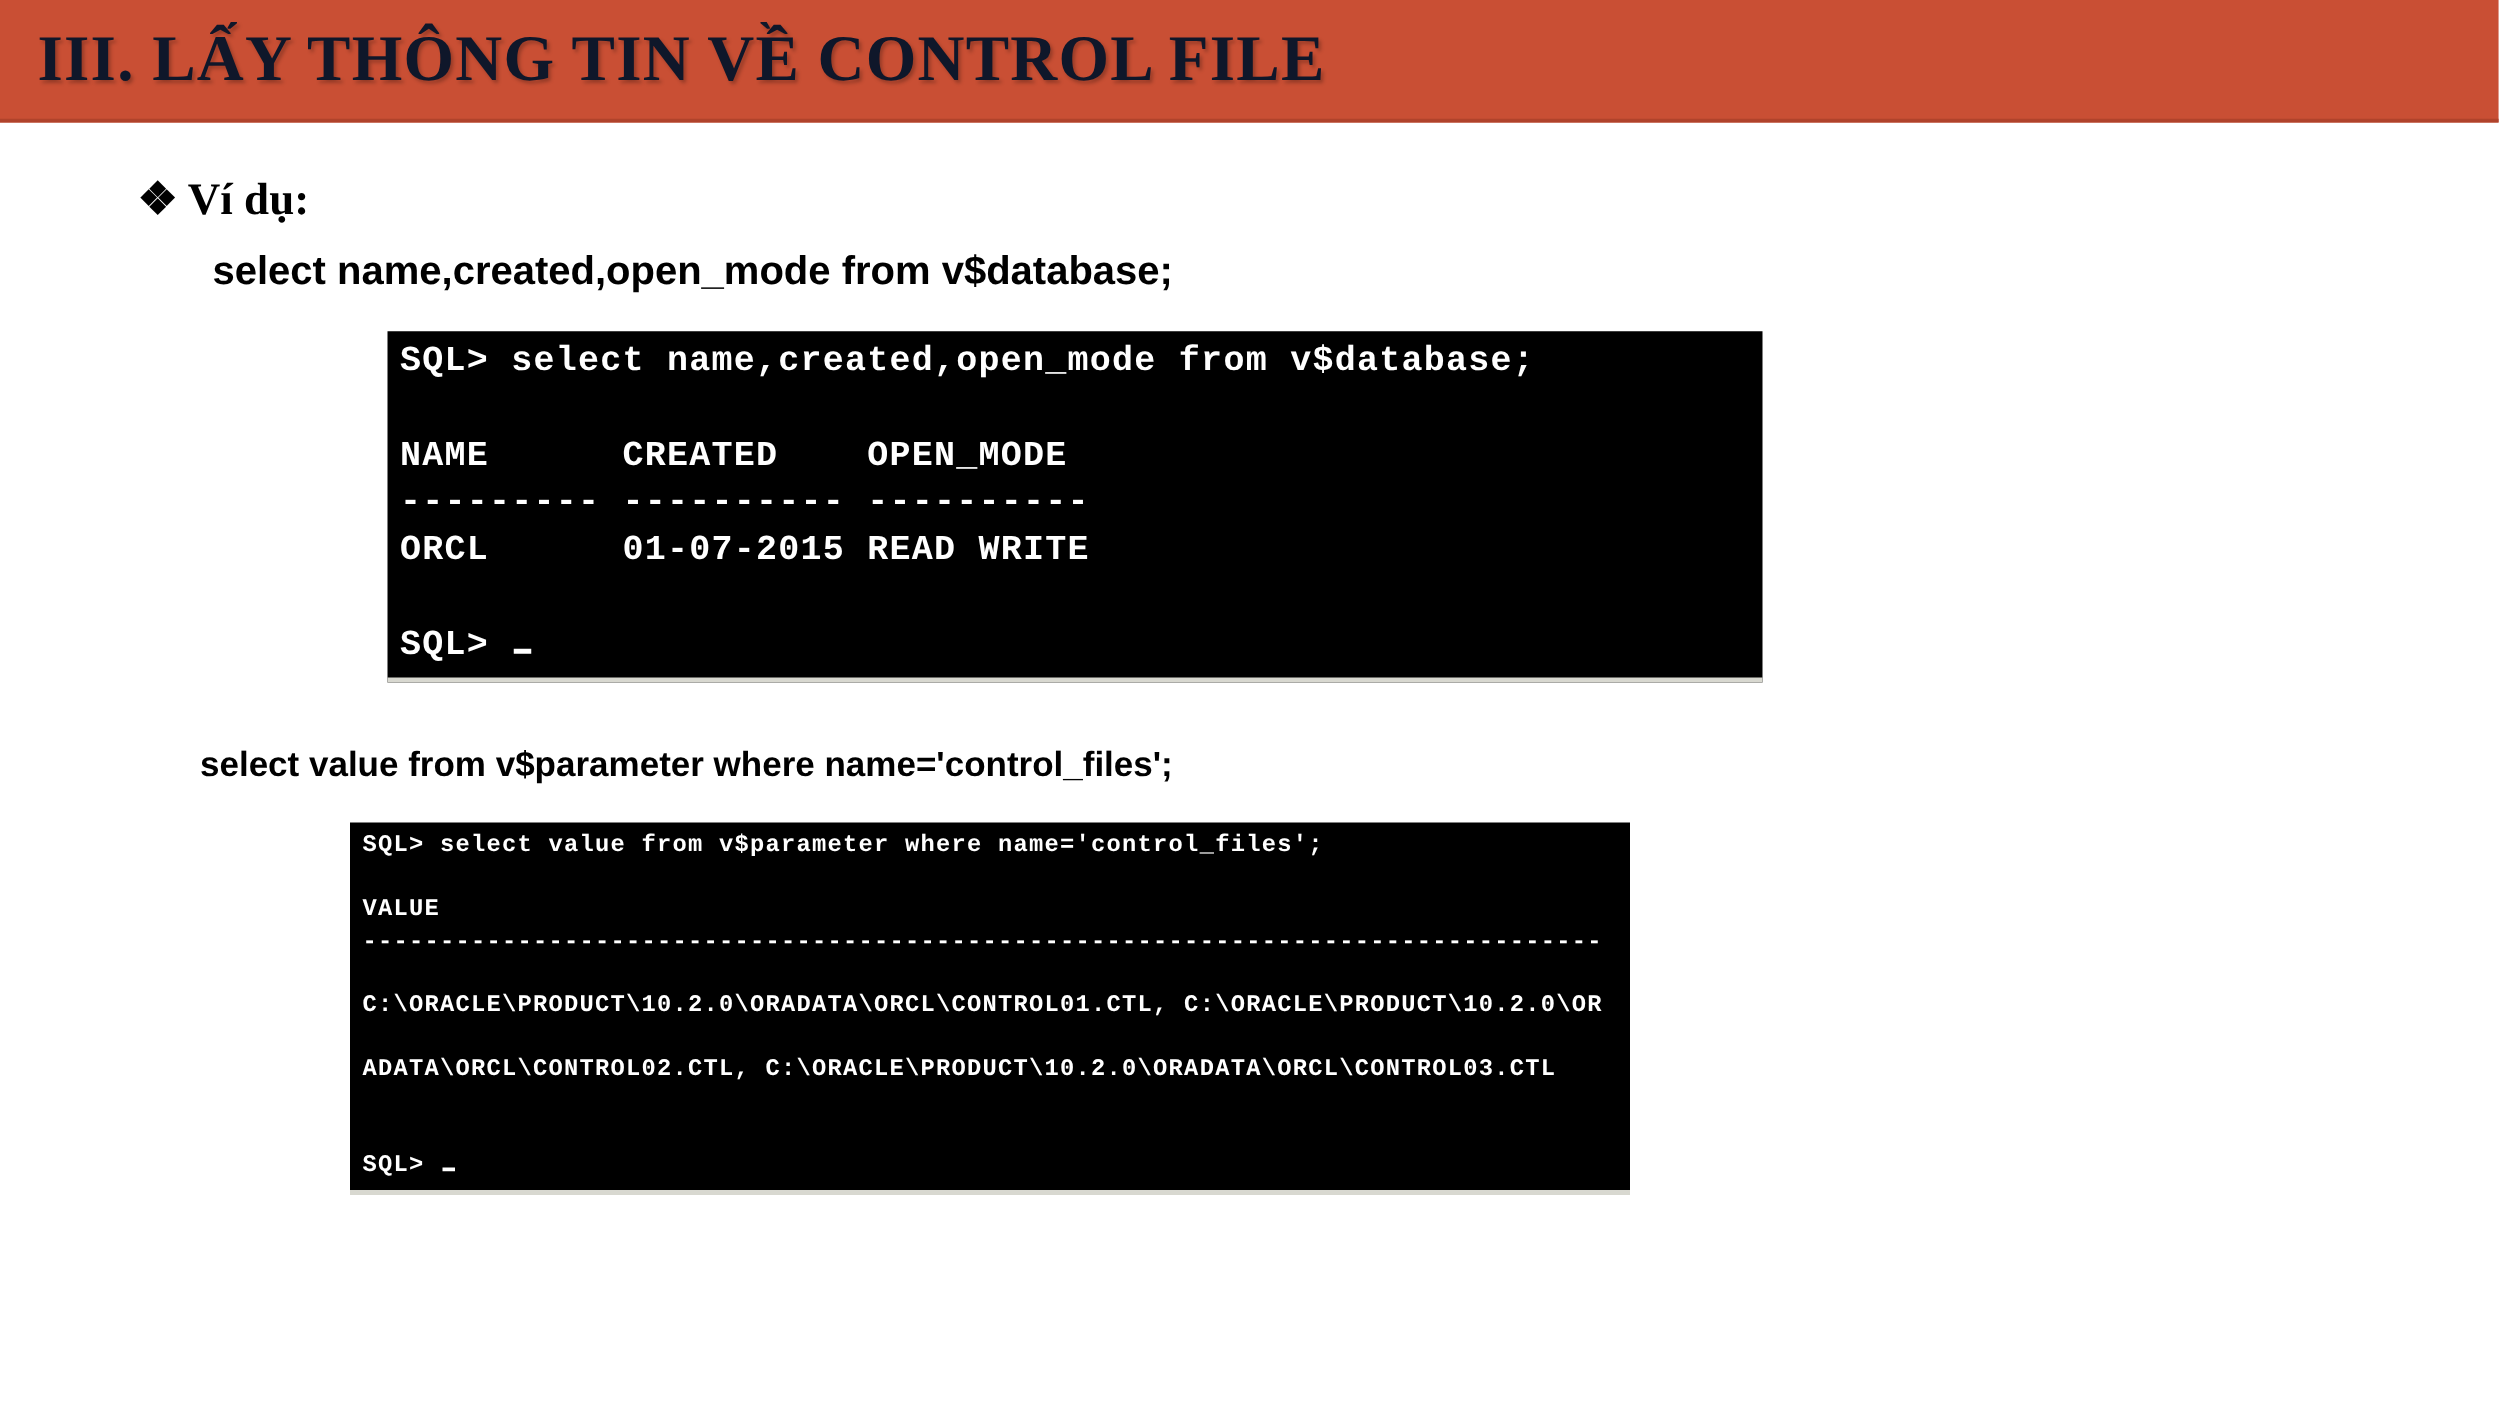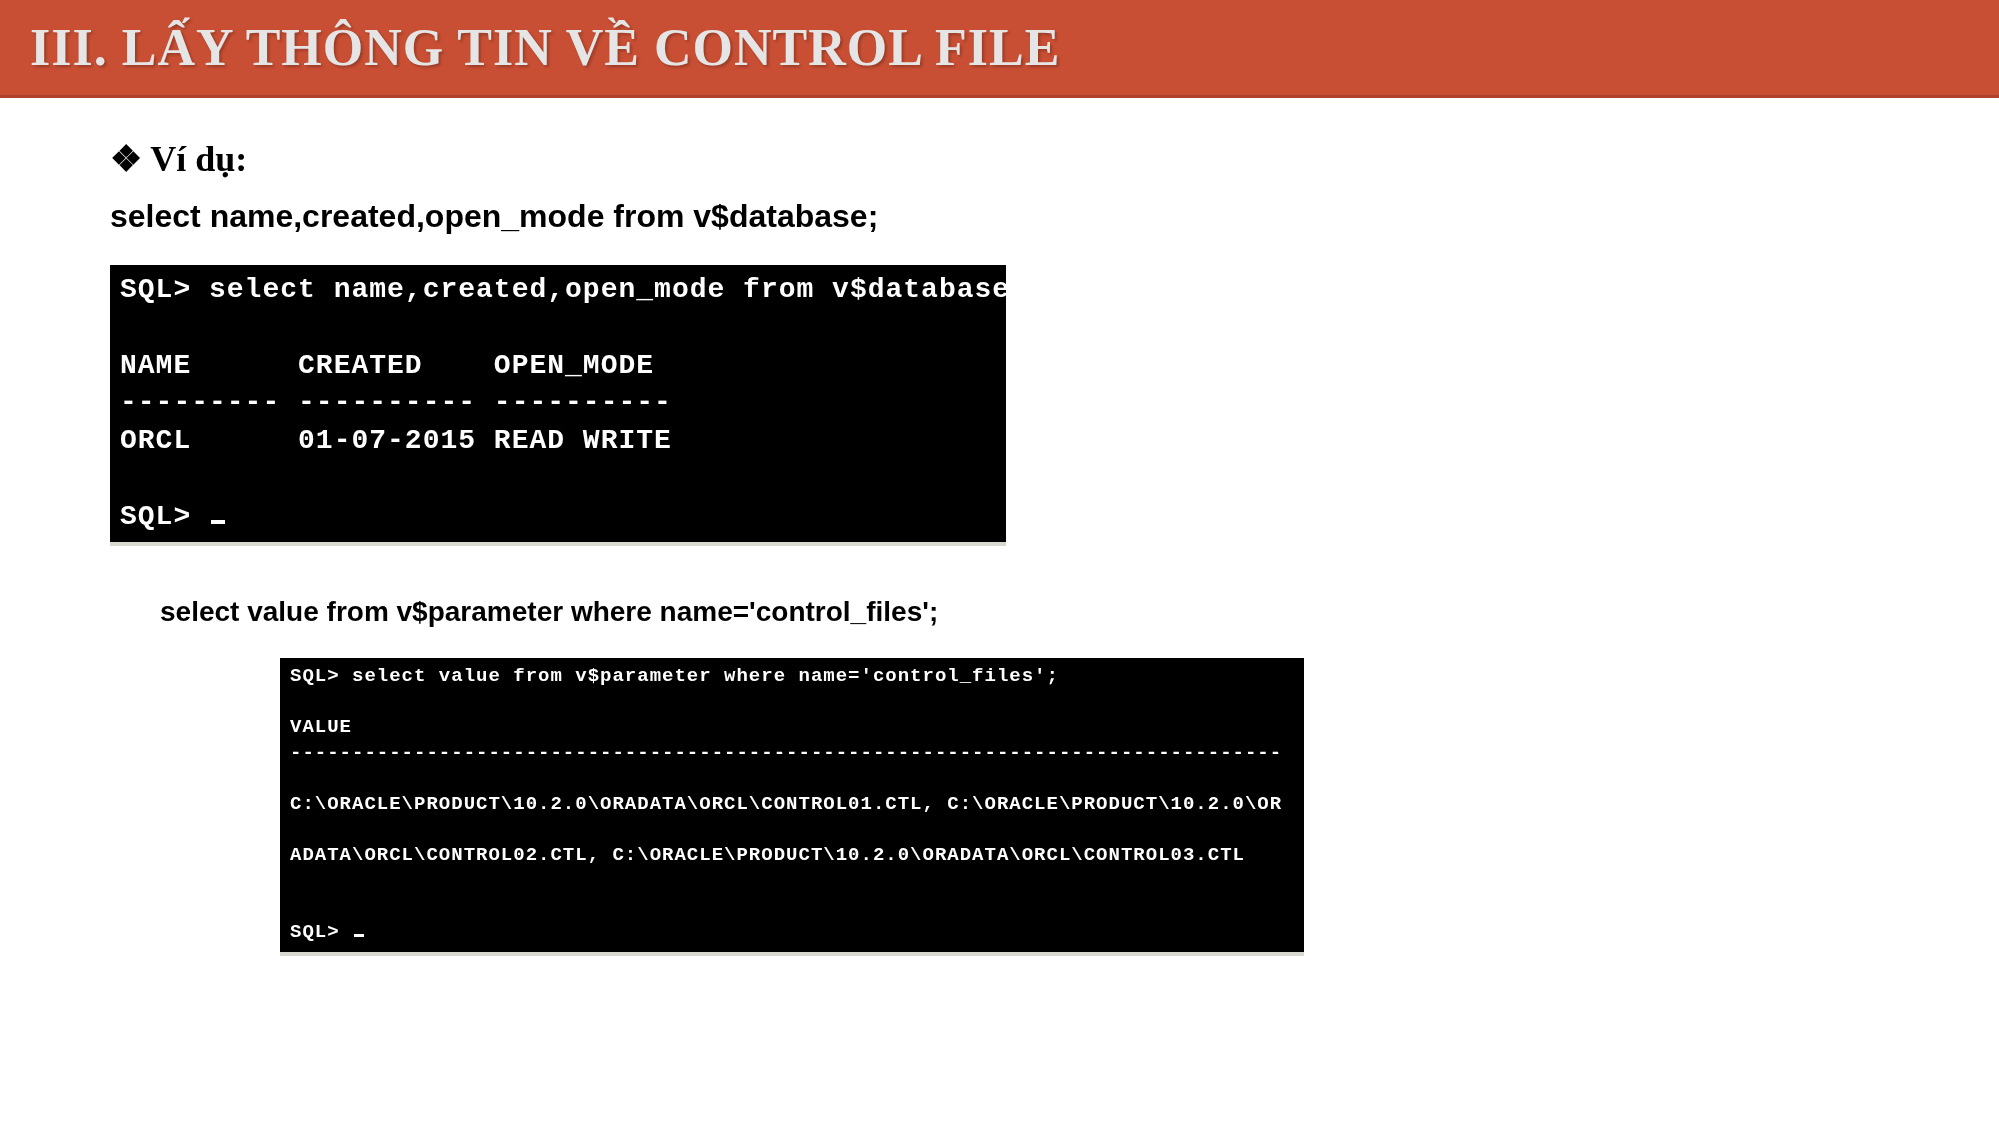--- a/index.html
+++ b/index.html
@@ -5,21 +5,21 @@
   * { margin: 0; padding: 0; box-sizing: border-box; }
   body {
     width: 1999px;
     height: 1124px;
     background: #fff;
     font-family: "Segoe UI", Arial, sans-serif;
     position: relative;
   }
   .title-bar {
     background: #c94f34;
-    color: #e5e5e5;
+    color: #0f172a;
     padding: 18px 30px;
     font-family: Georgia, "Times New Roman", serif;
     font-weight: bold;
     font-size: 52px;
     letter-spacing: 1px;
     text-shadow: 2px 2px 3px rgba(0,0,0,0.25);
     border-bottom: 3px solid #b0432b;
   }
   .content {
     padding: 40px 100px 0 110px;
@@ -33,20 +33,21 @@
   }
   .example-header .bullet {
     font-family: Arial, sans-serif;
     margin-right: 8px;
   }
   .sql-line {
     font-family: "Segoe UI", Arial, sans-serif;
     font-weight: 700;
     font-size: 32px;
     color: #000;
+    margin-left: 60px;
     margin-bottom: 30px;
   }
   .sql-line2 {
     font-family: "Segoe UI", Arial, sans-serif;
     font-weight: 700;
     font-size: 28px;
     color: #000;
     margin-left: 50px;
     margin-top: 50px;
     margin-bottom: 30px;
@@ -54,21 +55,22 @@
   .terminal {
     background: #000;
     color: #fff;
     font-family: "Consolas", "Courier New", monospace;
     white-space: pre;
     padding: 6px 10px;
     line-height: 1.35;
     border-bottom: 4px solid #d8d8d0;
   }
   .terminal1 {
-    width: 896px;
+    margin-left: 200px;
+    width: 1100px;
     font-size: 28px;
     font-weight: bold;
     letter-spacing: 1px;
   }
   .terminal2 {
     margin-left: 170px;
     width: 1024px;
     font-size: 19px;
     font-weight: bold;
     letter-spacing: 1px;

